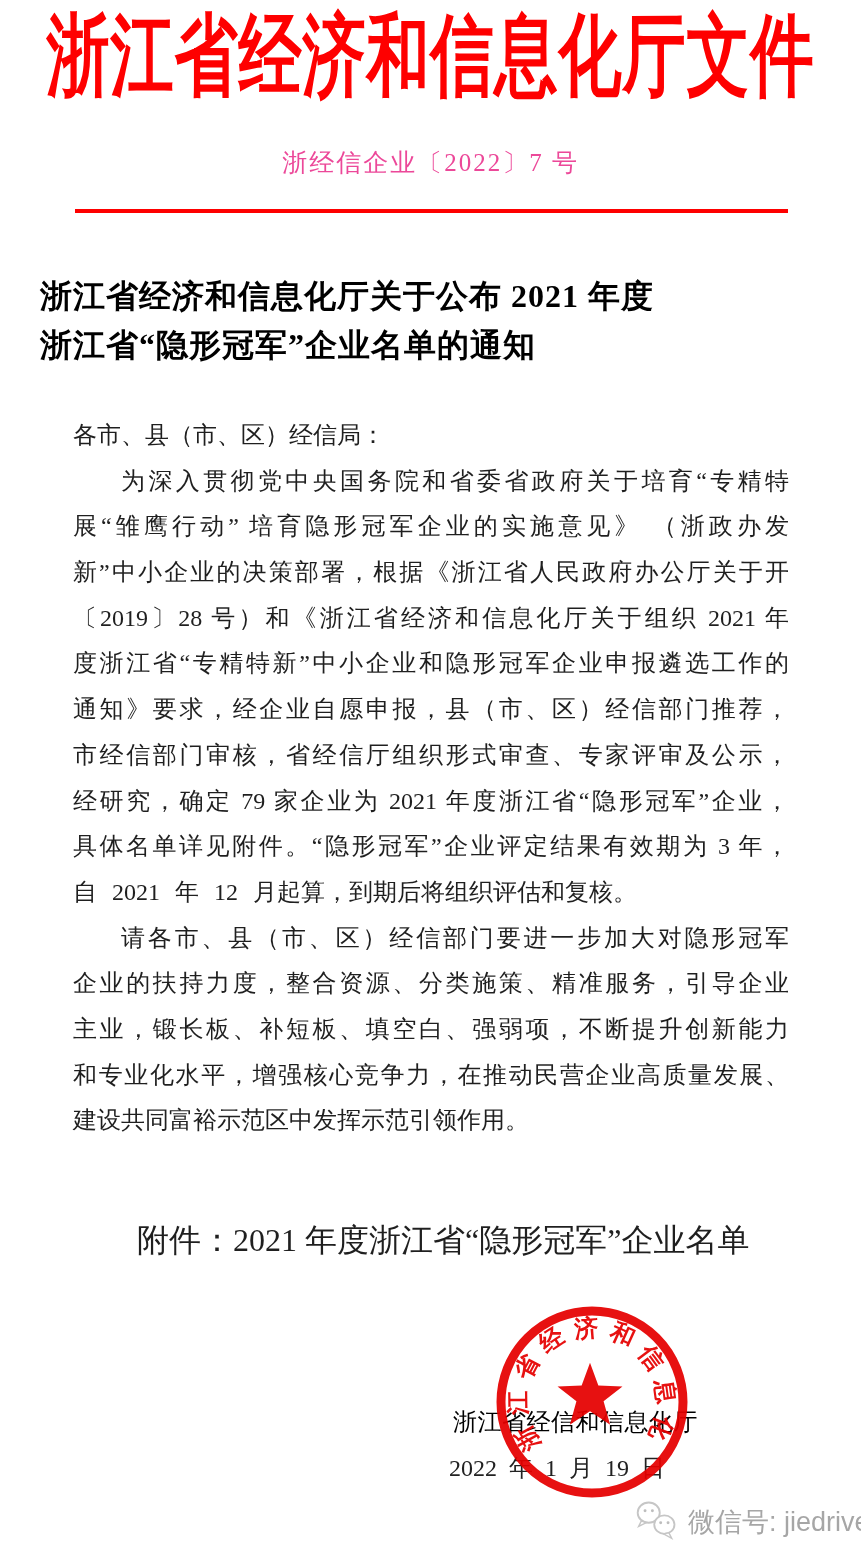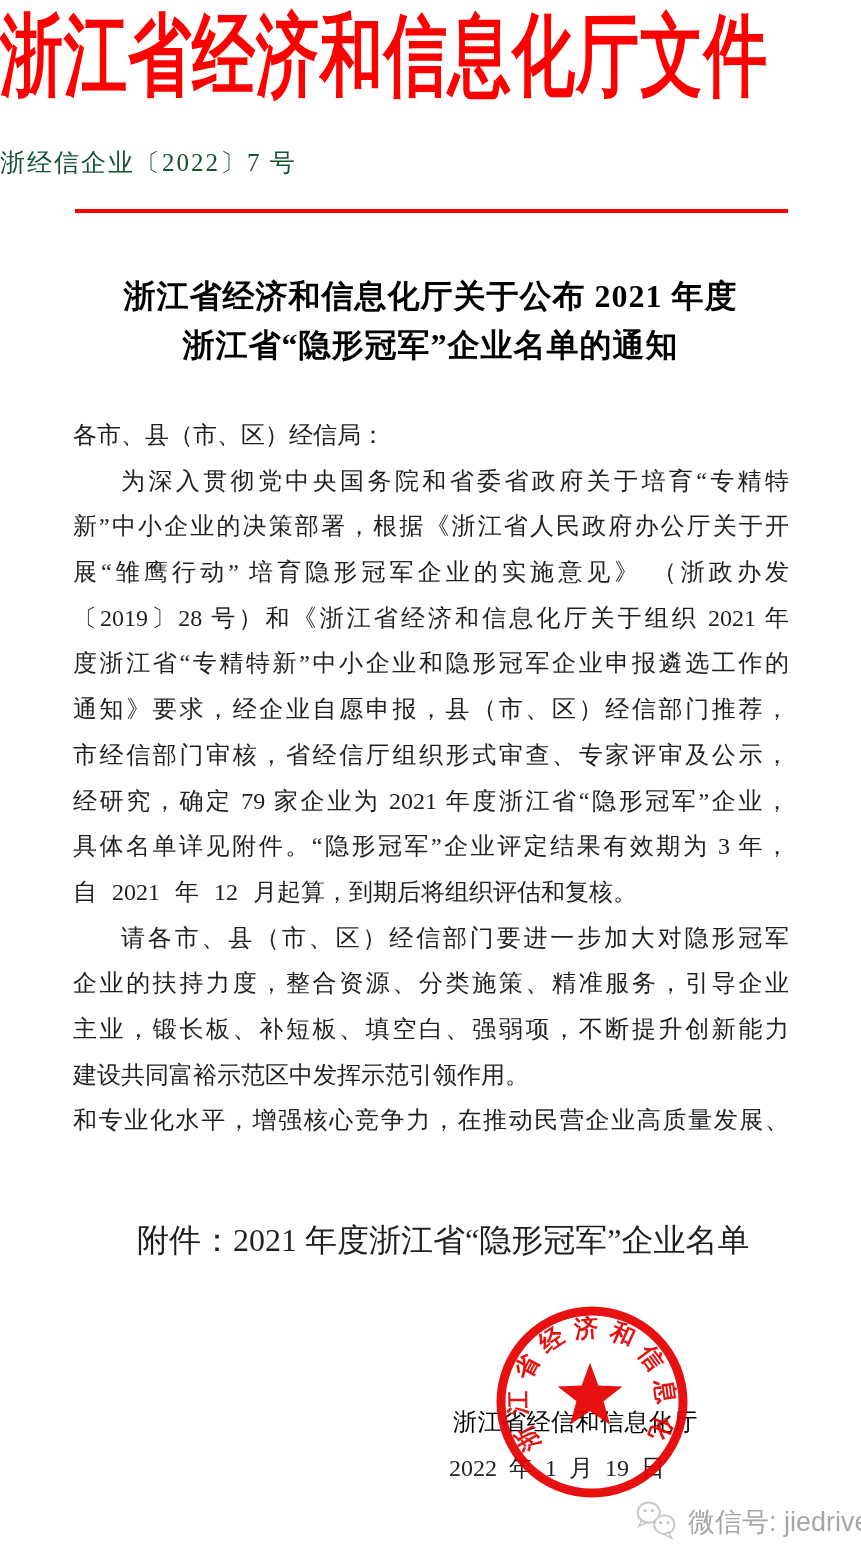--- a/index.html
+++ b/index.html
@@ -6,44 +6,44 @@
   .page{
     position:relative;
     width:861px;height:1567px;
     background:#ffffff;
     overflow:hidden;
     font-family:"Liberation Serif","DejaVu Serif",serif;
     color:#1f1f1f;
   }
   .letterhead{
     position:absolute;top:12px;left:0;right:0;
+    text-align:center;
   }
   .letterhead .stretch{
     display:inline-block;
     font-size:63px;font-weight:bold;
     color:#fe0000;
     letter-spacing:1px;
     line-height:1;
     transform:scaleY(1.42);
     transform-origin:center top;
     white-space:nowrap;
   }
   .doc-number{
     position:absolute;top:146px;left:0;right:0;
-    text-align:left;
-    font-size:25px;color:#14532d;
+    text-align:center;
+    font-size:25px;color:#ec4899;
     letter-spacing:2px;
   }
   .red-rule{
     position:absolute;top:209px;left:75px;width:713px;height:4px;
     background:#fe0000;
   }
   .notice-title{
     position:absolute;top:272px;left:40px;right:40px;
-    text-align:center;
     font-size:32px;font-weight:bold;color:#000;
     line-height:49px;
     letter-spacing:1px;
   }
   .body-block{
     position:absolute;top:413px;left:73px;width:716px;
     font-size:24px;color:#1f1f1f;
   }
   .bl{
     display:block;
@@ -103,34 +103,34 @@
   <div class="red-rule"></div>
 
   <div class="notice-title">
     <div>浙江省经济和信息化厅关于公布 2021 年度</div>
     <div>浙江省“隐形冠军”企业名单的通知</div>
   </div>
 
   <div class="body-block">
     <div class="bl">各市、县（市、区）经信局：</div>
     <div class="bl j ind">为深入贯彻党中央国务院和省委省政府关于培育“专精特</div>
+    <div class="bl j">展“雏鹰行动” 培育隐形冠军企业的实施意见》 （浙政办发</div>
     <div class="bl j">新”中小企业的决策部署，根据《浙江省人民政府办公厅关于开</div>
-    <div class="bl j">展“雏鹰行动” 培育隐形冠军企业的实施意见》 （浙政办发</div>
     <div class="bl j">〔2019〕28 号）和《浙江省经济和信息化厅关于组织 2021 年</div>
     <div class="bl j">度浙江省“专精特新”中小企业和隐形冠军企业申报遴选工作的</div>
     <div class="bl j">通知》要求，经企业自愿申报，县（市、区）经信部门推荐，</div>
     <div class="bl j">市经信部门审核，省经信厅组织形式审查、专家评审及公示，</div>
     <div class="bl j">经研究，确定 79 家企业为 2021 年度浙江省“隐形冠军”企业，</div>
     <div class="bl j">具体名单详见附件。“隐形冠军”企业评定结果有效期为 3 年，</div>
     <div class="bl wide">自 2021 年 12 月起算，到期后将组织评估和复核。</div>
     <div class="bl j ind">请各市、县（市、区）经信部门要进一步加大对隐形冠军</div>
     <div class="bl j">企业的扶持力度，整合资源、分类施策、精准服务，引导企业</div>
     <div class="bl j">主业，锻长板、补短板、填空白、强弱项，不断提升创新能力</div>
+    <div class="bl j">和专业化水平，增强核心竞争力，在推动民营企业高质量发展、</div>
     <div class="bl">建设共同富裕示范区中发挥示范引领作用。</div>
-    <div class="bl j">和专业化水平，增强核心竞争力，在推动民营企业高质量发展、</div>
   </div>
 
   <div class="attachment">附件：2021 年度浙江省“隐形冠军”企业名单</div>
 
   <div class="agency-sig">浙江省经信和信息化厅</div>
   <div class="issue-date">2022 年 1 月 19 日</div>
 
   <svg class="seal" viewBox="-100 -100 200 200" aria-hidden="true">
     <circle cx="0" cy="0" r="91" fill="none" stroke="#e60000" stroke-width="9"></circle>
     <polygon points="0,-36 8.8,-12.1 34.2,-11.1 14.3,4.6 21.2,29.1 0,15 -21.2,29.1 -14.3,4.6 -34.2,-11.1 -8.8,-12.1" fill="#e60000" transform="translate(-2,-5) scale(0.95)"></polygon>

